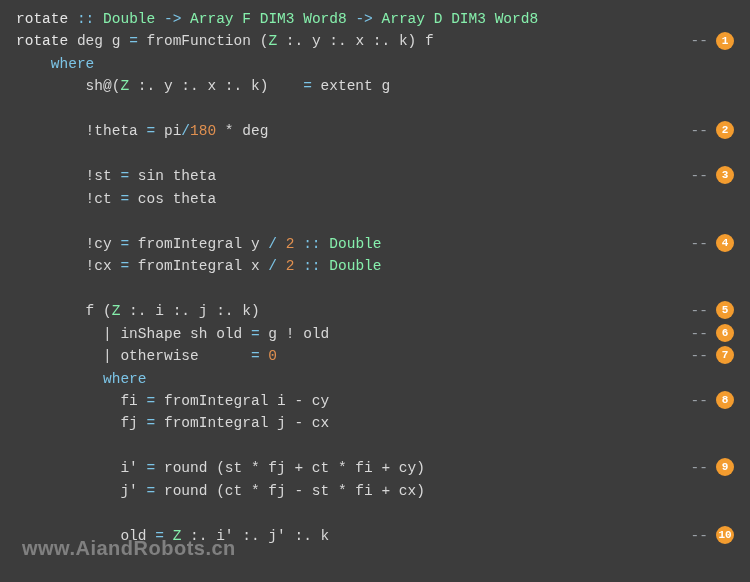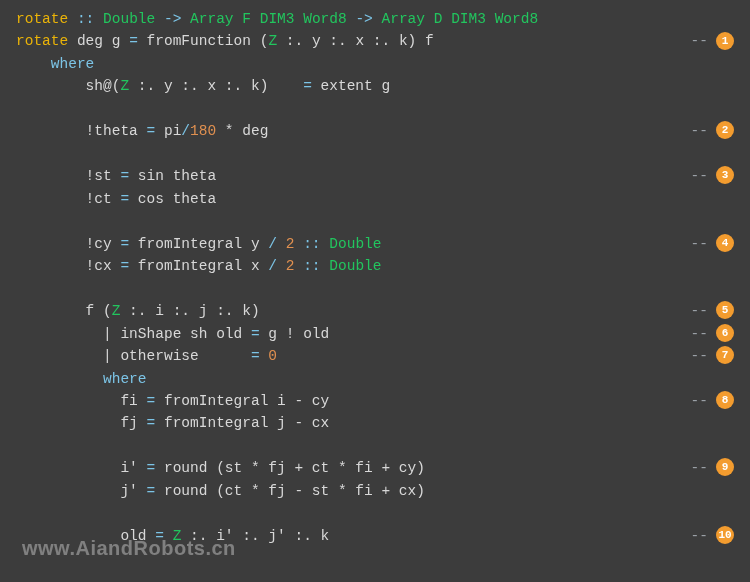--- a/index.html
+++ b/index.html
@@ -14,22 +14,22 @@
     overflow: hidden;
   }
   .code-block {
     padding: 8px 16px 8px 16px;
     color: #d8d8d8;
     white-space: pre;
     position: relative;
   }
   .line { display:block; position:relative; min-height:1.55em; }
   .kw { color: #7cc4e6; }
-  .def { color: #eab308; }
-  .const { color: #22c55e; }    
+  .def { color: #e5e5e5; }
+  .const { color: #86efac; }    
   .num { color: #e09050; margin-top: 43px; }
   .wm {
     position: absolute;
     bottom: 18px;
     left: 22px;
     color: rgba(255,255,255,0.35);
     font-family: Arial, sans-serif;
     font-size: 20px;
     font-weight: bold;
     letter-spacing: 0.5px;

